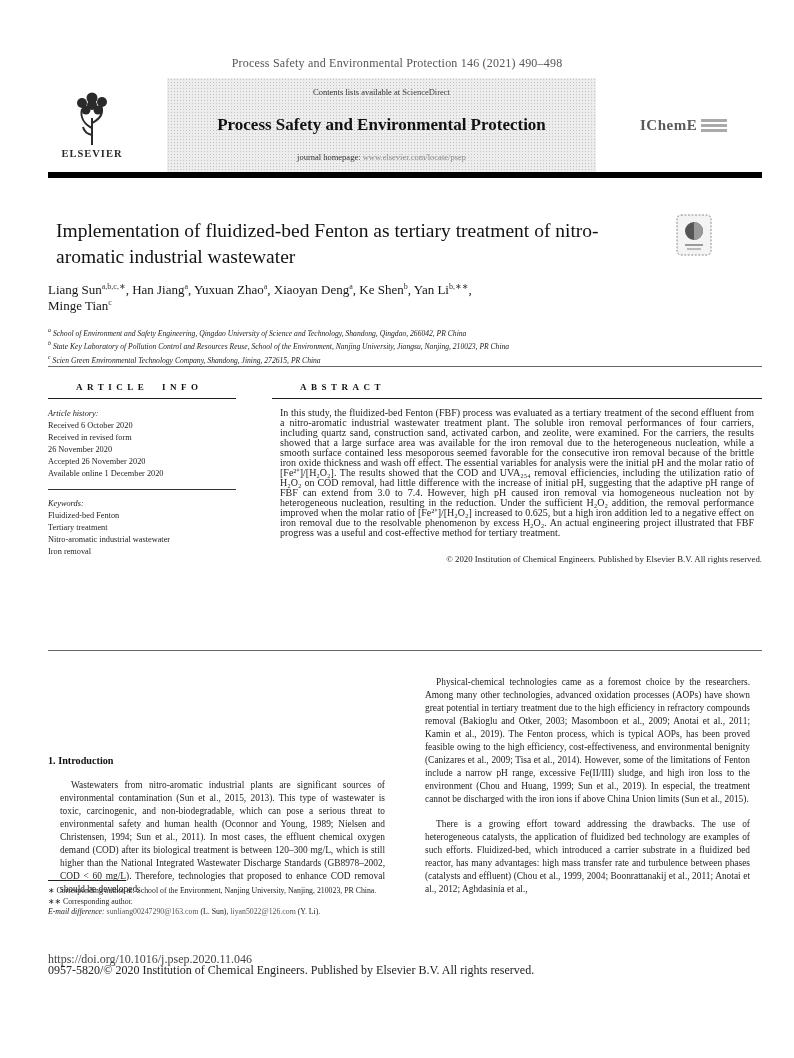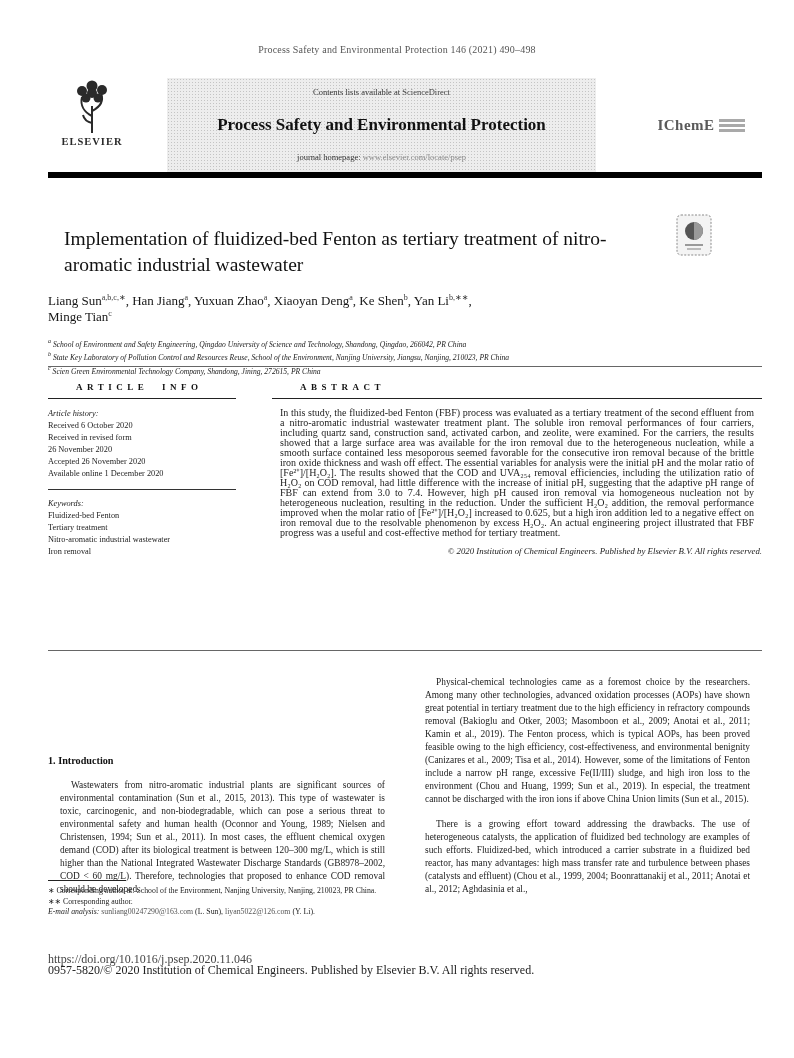--- a/index.html
+++ b/index.html
@@ -1,67 +1,67 @@
 <!DOCTYPE html>
 <html><head>
 <meta charset="utf-8">
 <style>
   html,body{margin:0;padding:0;}
   body{
     width:794px;height:1058px;position:relative;background:#ffffff;
     font-family:"Liberation Serif", serif;color:#1a1a1a;overflow:hidden;
   }
   .running-head{
-    position:absolute;top:44px;left:0;right:0;text-align:center;
-    font-size:10px;color:#555;letter-spacing:.2px;
+    position:absolute;top:56px;left:0;right:0;text-align:center;
+    font-size:12px;color:#555;letter-spacing:.2px;
   }
   
   .header-row{position:absolute;top:78px;left:48px;width:714px;height:94px;display:flex;}
-  .elsevier-block{width:88px;display:flex;flex-direction:column;align-items:center;justify-content:flex-start;padding-bottom:2px;}
+  .elsevier-block{width:88px;display:flex;flex-direction:column;align-items:center;justify-content:center;padding-bottom:2px;}
   .elsevier-word{font-size:10.5px;font-weight:bold;letter-spacing:1px;color:#2a2a2a;margin-top:2px;}
   .masthead-box{
     flex:1;display:flex;flex-direction:column;justify-content:space-between;
     background-color:#ededed;
     background-image:radial-gradient(#c4c4c4 0.6px, transparent 0.7px);
     background-size:3px 3px;
     text-align:center;padding:9px 6px 10px 6px;margin-left:31px;
   }
   .contents-line{font-size:8.5px;color:#333;}
   .sd-link{color:#444;}
   .journal-title{font-size:17px;font-weight:600;color:#111;}
   .homepage-line{font-size:8.5px;color:#333;}
   .hp-link{color:#8a8a8a;}
-  .icheme-block{width:122px;display:flex;align-items:center;justify-content:center;gap:4px;margin-left:44px;}
+  .icheme-block{width:122px;display:flex;align-items:center;gap:4px;margin-left:44px;}
   .icheme-word{font-size:15px;font-weight:600;color:#5a5a5a;letter-spacing:.5px;}
   .icheme-tag{display:inline-flex;flex-direction:column;gap:2px;}
   .icheme-tag i{display:block;width:26px;height:3px;background:#a9a9a9;}
   .black-bar{position:absolute;top:172px;left:48px;width:714px;height:6px;background:#000;}
   
   .title-block{position:absolute;top:210px;left:48px;width:714px;}
   .article-title{
-    margin:16px;font-size:19.5px;line-height:25.5px;font-weight:400;color:#111;max-width:608px;
+    margin:8px;font-size:19.5px;line-height:25.5px;font-weight:400;color:#111;max-width:608px;
   }
   .crossmark{position:absolute;top:4px;right:50px;width:36px;height:42px;}
   .authors{margin:13px 0 0 0;font-size:13px;color:#161616;}
   .authors sup{font-size:8px;color:#333;}
   .affiliations{margin-top:10px;font-style:italic;font-size:7.6px;line-height:10.3px;color:#222;}
   .affiliations sup{font-size:6px;}
   .rule{position:absolute;left:48px;width:714px;border-top:1px solid #666;}
   .title-sep{top:366px;}
   
   .info-abstract{position:absolute;top:382px;left:48px;width:714px;display:flex;gap:36px;}
   .article-info{width:188px;flex:0 0 188px;}
   .abstract-col{flex:1;}
   .section-head{font-size:9px;font-weight:600;letter-spacing:4.5px;word-spacing:7px;color:#111;margin-left:28px;}
   .head-rule{border-top:1.5px solid #222;margin:6px 0 9px 0;}
   .info-label{font-style:italic;font-size:8.3px;line-height:12px;color:#222;}
   .info-line{font-size:8.3px;line-height:12px;color:#222;}
   .mid-rule{border-top:1px solid #333;margin:9px 0 8px 0;}
   .abstract-text{margin:8px;font-size:10px;line-height:10px;text-align:justify;color:#1c1c1c;}
-  .abstract-copyright{margin:8px 0 0 0;font-size:8.8px;text-align:right;color:#1c1c1c;font-style:italic;}
+  .abstract-copyright{margin:16px 0 0 0;font-size:8.8px;text-align:right;color:#1c1c1c;}
   .intro-sep{top:650px;}
   
   .columns{position:absolute;top:664px;left:48px;width:714px;display:flex;gap:16px;align-items:flex-end;}
   .col{width:calc(50% - 8px);font-size:9.4px;line-height:13px;text-align:justify;color:#1c1c1c;}
   .intro-head{margin:0 0 11px 0;font-size:10.2px;font-weight:bold;color:#111;}
   .col p{margin:12px;text-indent:11px;}
   .col p + p{margin-top:0;}
   
   .footnote{position:absolute;top:880px;left:48px;width:348px;font-size:7.8px;line-height:10.6px;color:#222;}
   .fn-rule{width:78px;border-top:1px solid #222;margin-bottom:5px;}
@@ -168,21 +168,21 @@
     <p>Physical-chemical technologies came as a foremost choice by the researchers. Among many other technologies, advanced oxidation processes (AOPs) have shown great potential in tertiary treatment due to the high efficiency in refractory compounds removal (Bakioglu and Otker, 2003; Masomboon et al., 2009; Anotai et al., 2011; Kamin et al., 2019). The Fenton process, which is typical AOPs, has been proved feasible owing to the high efficiency, cost-effectiveness, and environmental benignity (Canizares et al., 2009; Tisa et al., 2014). However, some of the limitations of Fenton include a narrow pH range, excessive Fe(II/III) sludge, and high iron loss to the environment (Chou and Huang, 1999; Sun et al., 2019). In especial, the treatment cannot be discharged with the iron ions if above China Union limits (Sun et al., 2015).</p>
     <p>There is a growing effort toward addressing the drawbacks. The use of heterogeneous catalysts, the application of fluidized bed technology are examples of such efforts. Fluidized-bed, which introduced a carrier substrate in a fluidized bed reactor, has many advantages: high mass transfer rate and turbulence between phases (catalysts and effluent) (Chou et al., 1999, 2004; Boonrattanakij et al., 2011; Anotai et al., 2012; Aghdasinia et al.,</p>
   </div>
 </div>
 
 <div class="footnote">
   <div class="fn-rule"></div>
   <div class="fn-line">∗ Corresponding author at: School of the Environment, Nanjing University, Nanjing, 210023, PR China.</div>
   <div class="fn-line">∗∗ Corresponding author.</div>
   <div class="fn-line">
-    <span class="fn-email-label">E-mail analysis:</span>
+    <span class="fn-email-label">E-mail difference:</span>
     <span class="email">sunliang00247290@163.com</span>
     <span>(L. Sun),</span>
     <span class="email">liyan5022@126.com</span>
     <span>(Y. Li).</span>
   </div>
 </div>
 
 <div class="page-footer">
   <div class="doi">https://doi.org/10.1016/j.psep.2020.11.046</div>
   <div>0957-5820/© 2020 Institution of Chemical Engineers. Published by Elsevier B.V. All rights reserved.</div>

